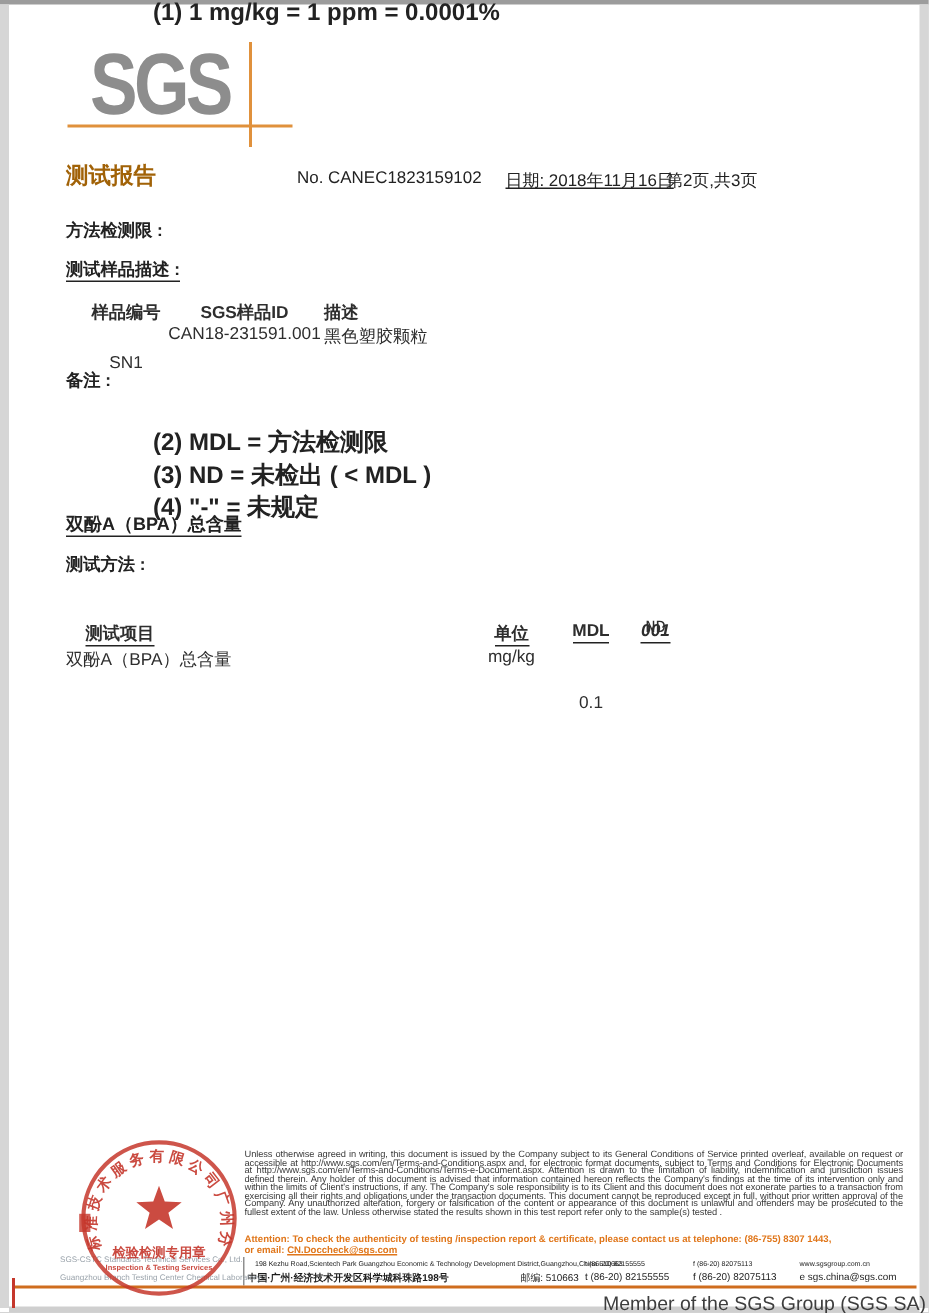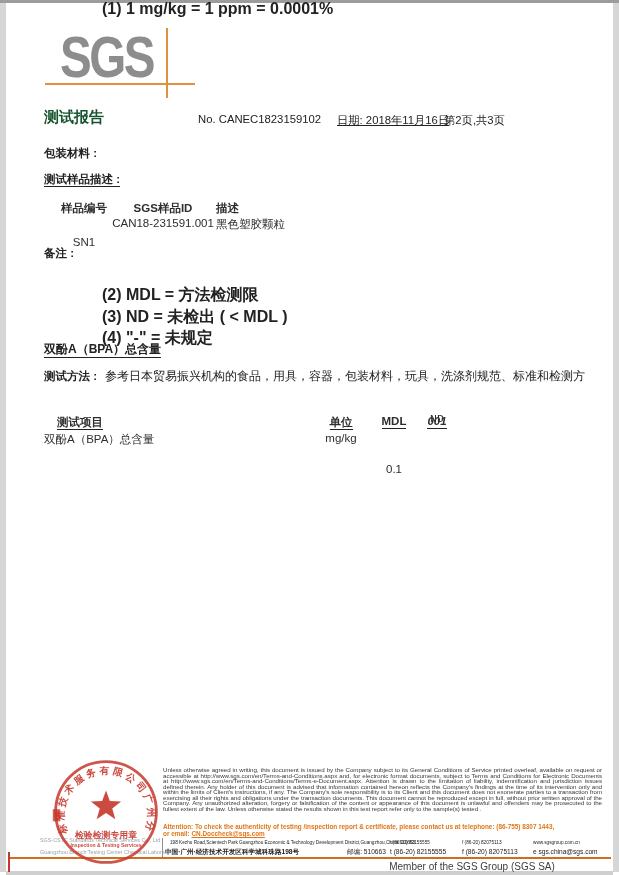--- a/index.html
+++ b/index.html
@@ -12,21 +12,21 @@
   .edge-right{left:613px;top:3px;width:6px;height:869px;background:#d6d6d6;}
   .edge-bottom{left:6px;top:871px;width:607px;height:4px;background:#cfcfcf;}
 
   
   .logo{position:absolute;left:60px;top:34px;font-size:58px;line-height:46px;font-weight:bold;
     color:#8d8d8d;letter-spacing:-3px;transform:scaleX(.82);transform-origin:left top;}
   .logo-hline{position:absolute;left:45px;top:83px;width:150px;height:2px;background:#e0913c;}
   .logo-vline{position:absolute;left:166px;top:28px;width:2px;height:70px;background:#e0913c;}
 
   
-  .title{position:absolute;left:44px;top:108px;font-size:15px;font-weight:bold;color:#14532d;}
+  .title{position:absolute;left:44px;top:108px;font-size:15px;font-weight:bold;color:#a16207;}
   .hdr{position:absolute;top:113px;font-size:11.3px;color:#222;white-space:nowrap;}
   .hdr-no{left:198px;}
   .hdr-date{left:337px;text-decoration:underline;}
   .hdr-pages{left:444px;}
 
   .lbl{position:absolute;font-size:11.5px;font-weight:bold;color:#222;white-space:nowrap;}
   .u{border-bottom:1px solid #222;padding-bottom:1px;}
   .sec-results{left:44px;top:146px;}
   .sec-sample{left:44px;top:172px;}
 
@@ -82,61 +82,60 @@
   .addr-en span,.addr-cn span{position:absolute;top:0;}
   .a-0{left:0;}
   .en-t{left:220px;} .en-f{left:292px;} .en-w{left:363px;}
   .cn-a{left:0;font-weight:bold;}
   .cn-p{left:182px;} .cn-t{left:225px;} .cn-f{left:297px;} .cn-e{left:368px;}
   .company{position:absolute;left:40px;font-size:5.4px;color:#9aa3ab;white-space:nowrap;z-index:1;}
   .co1{top:837px;} .co2{top:849px;}
   .stamp{position:absolute;left:50px;top:756px;width:112px;height:112px;z-index:3;}
   .orule{position:absolute;left:8px;top:857px;width:603px;height:2px;background:#cf6d1e;}
   .rtick{position:absolute;left:8px;top:852px;width:2px;height:20px;background:#c5372c;}
-  .member{position:absolute;left:382px;top:861px;width:180px;text-align:center;
-    font-size:10px;color:#3d3d3d;white-space:nowrap;}
+  .member{position:absolute;left:402px;top:861px;width:180px;text-align:center;
+    font-size:13px;color:#3d3d3d;white-space:nowrap;}
 </style>
 </head>
 <body>
 
 <div class="page">
 
   <div class="edge edge-top"></div>
   <div class="edge edge-left"></div>
   <div class="edge edge-right"></div>
   <div class="edge edge-bottom"></div>
 
   <div class="logo">SGS</div>
   <div class="logo-hline"></div>
   <div class="logo-vline"></div>
 
   <div class="title">测试报告</div>
   <div class="hdr hdr-no">No. CANEC1823159102</div>
   <div class="hdr hdr-date">日期: 2018年11月16日</div>
   <div class="hdr hdr-pages">第2页,共3页</div>
 
-  <div class="lbl sec-results">包装材料 :</div>
+  <div class="lbl sec-results">方法检测限 :</div>
   <div class="lbl sec-sample"><span class="u">测试样品描述 :</span></div>
 
   <div class="sd b c sd-h1">样品编号</div>
   <div class="sd b c sd-h2">SGS样品ID</div>
   <div class="sd b sd-h3">描述</div>
   <div class="sd c sd-v1">SN1</div>
   <div class="sd c sd-v2">CAN18-231591.001</div>
   <div class="sd sd-v3">黑色塑胶颗粒</div>
 
   <div class="lbl notes-h">备注 :</div>
   <div class="note">(1) 1 mg/kg = 1 ppm = 0.0001%</div>
   <div class="note n2">(2) MDL = 方法检测限</div>
   <div class="note n3">(3) ND = 未检出 ( &lt; MDL )</div>
   <div class="note n4">(4) "-" = 未规定</div>
 
   <div class="lbl bpa-h"><span class="u">双酚A（BPA）总含量</span></div>
   <div class="lbl method-l">测试方法 :</div>
-  <div class="mline m1">参考日本贸易振兴机构的食品，用具，容器，包装材料，玩具，洗涤剂规范、标准和检测方</div>
 
   <div class="rt b rt-h-item"><span class="u">测试项目</span></div>
   <div class="rt b c rt-h-unit"><span class="u">单位</span></div>
   <div class="rt b c rt-h-mdl"><span class="u">MDL</span></div>
   <div class="rt b c it rt-h-001"><span class="u">001</span></div>
   <div class="rt rt-v-name">双酚A（BPA）总含量</div>
   <div class="rt c rt-v-unit">mg/kg</div>
   <div class="rt c rt-v-mdl">0.1</div>
   <div class="rt c rt-v-001">ND</div>
 

